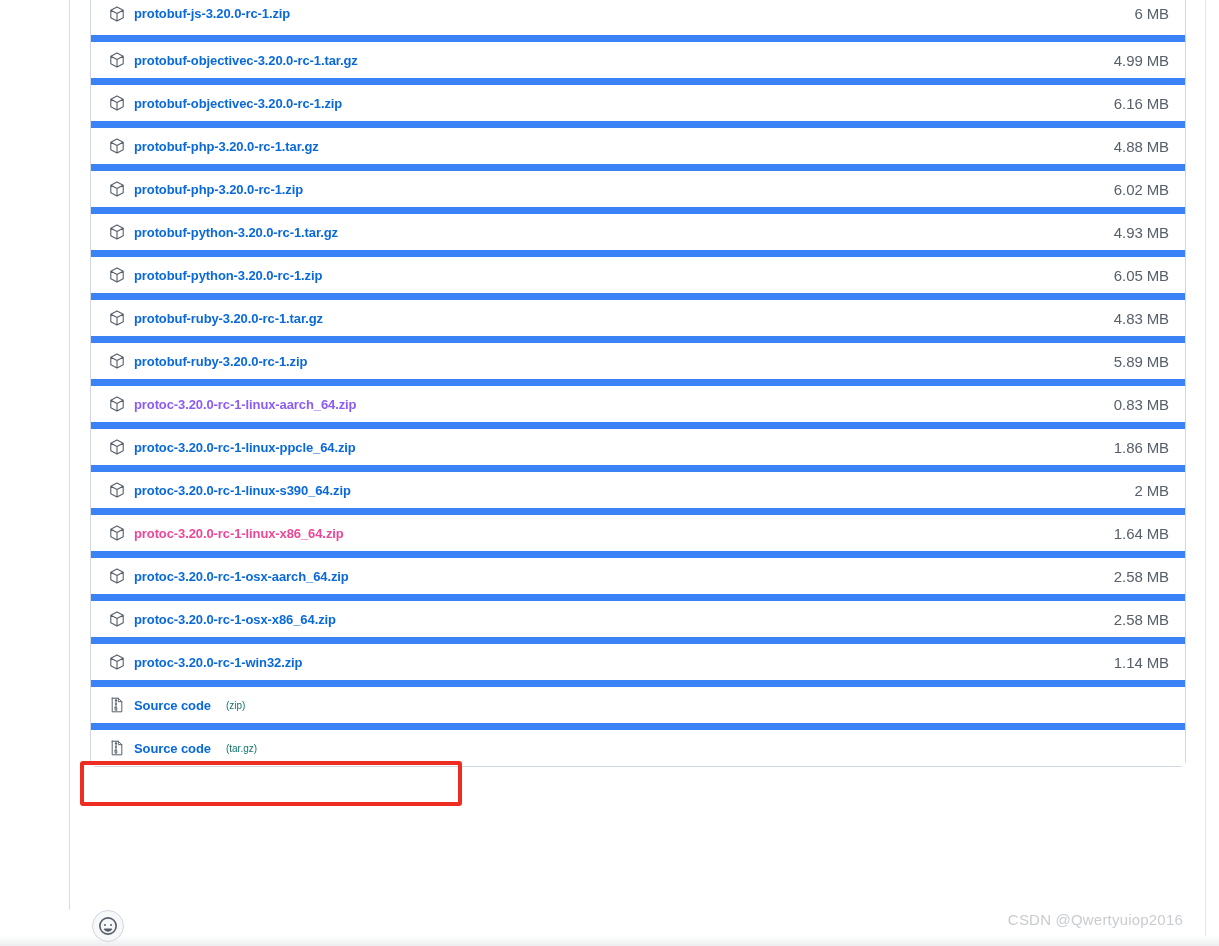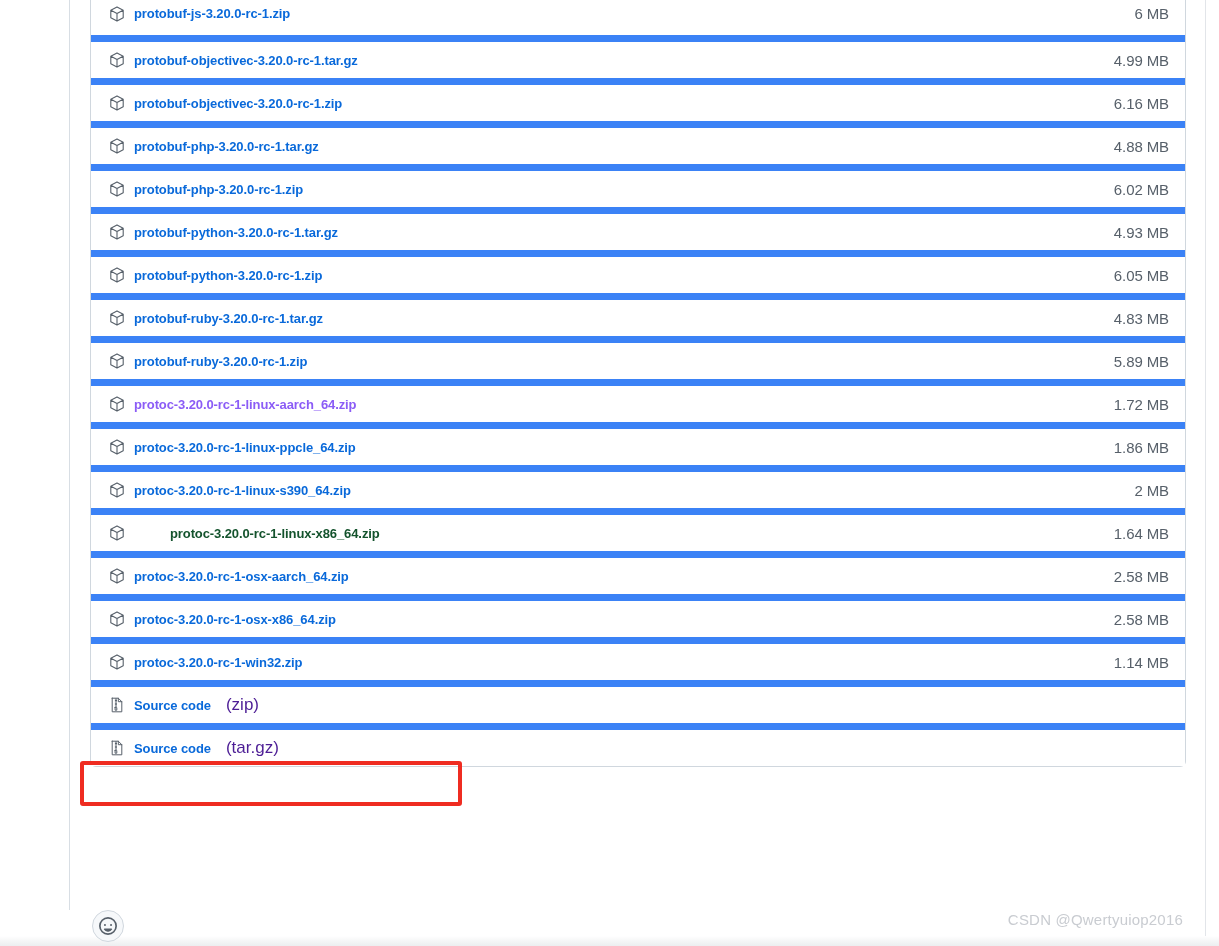--- a/index.html
+++ b/index.html
@@ -86,23 +86,23 @@
 
   .asset-name {
     font-size: 13px;
     font-weight: 700;
     color: #0969da;
     letter-spacing: -0.1px;
     white-space: nowrap;
   }
 
   .suffix {
-    font-size: 17px;
+    font-size: 10px;
     font-weight: 400;
-    color: #4c1d95;
+    color: #0f766e;
     margin-left: 6px;
   }
 
   .asset-size {
     flex: none;
     font-size: 15px;
     color: #57606a;
     text-align: right;
     white-space: nowrap;
     letter-spacing: -0.1px;
@@ -238,21 +238,21 @@
       </div>
       <div class="asset-size">5.89 MB</div>
     </div>
     <div class="asset-row">
       <div class="asset-left">
         <svg viewBox="0 0 16 16" class="asset-icon" fill="none" stroke="currentColor" stroke-width="1.1" stroke-linejoin="round" stroke-linecap="round">
           <path d="M8 0.9l6.2 3.35v7.5L8 15.1 1.8 11.75v-7.5L8 0.9z M1.9 4.3L8 7.6l6.1-3.3 M8 7.6V15"></path>
         </svg>
         <a class="asset-name" href="#" style="text-decoration: none; color: #8b5cf6;">protoc-3.20.0-rc-1-linux-aarch_64.zip</a>
       </div>
-      <div class="asset-size">1.72 MB</div>
+      <div class="asset-size">0.83 MB</div>
     </div>
     <div class="asset-row">
       <div class="asset-left">
         <svg viewBox="0 0 16 16" class="asset-icon" fill="none" stroke="currentColor" stroke-width="1.1" stroke-linejoin="round" stroke-linecap="round">
           <path d="M8 0.9l6.2 3.35v7.5L8 15.1 1.8 11.75v-7.5L8 0.9z M1.9 4.3L8 7.6l6.1-3.3 M8 7.6V15"></path>
         </svg>
         <a class="asset-name" href="#" style="text-decoration: none; color: rgb(9, 105, 218);">protoc-3.20.0-rc-1-linux-ppcle_64.zip</a>
       </div>
       <div class="asset-size">1.86 MB</div>
     </div>
@@ -263,21 +263,21 @@
         </svg>
         <a class="asset-name" href="#" style="text-decoration: none; color: rgb(9, 105, 218);">protoc-3.20.0-rc-1-linux-s390_64.zip</a>
       </div>
       <div class="asset-size">2 MB</div>
     </div>
     <div class="asset-row">
       <div class="asset-left">
         <svg viewBox="0 0 16 16" class="asset-icon" fill="none" stroke="currentColor" stroke-width="1.1" stroke-linejoin="round" stroke-linecap="round">
           <path d="M8 0.9l6.2 3.35v7.5L8 15.1 1.8 11.75v-7.5L8 0.9z M1.9 4.3L8 7.6l6.1-3.3 M8 7.6V15"></path>
         </svg>
-        <a class="asset-name" href="#" style="text-decoration: none; color: #14532d; margin-left: 36px;">protoc-3.20.0-rc-1-linux-x86_64.zip</a>
+        <a class="asset-name" href="#" style="text-decoration: none; color: #ec4899;">protoc-3.20.0-rc-1-linux-x86_64.zip</a>
       </div>
       <div class="asset-size">1.64 MB</div>
     </div>
     <div class="asset-row">
       <div class="asset-left">
         <svg viewBox="0 0 16 16" class="asset-icon" fill="none" stroke="currentColor" stroke-width="1.1" stroke-linejoin="round" stroke-linecap="round">
           <path d="M8 0.9l6.2 3.35v7.5L8 15.1 1.8 11.75v-7.5L8 0.9z M1.9 4.3L8 7.6l6.1-3.3 M8 7.6V15"></path>
         </svg>
         <a class="asset-name" href="#" style="text-decoration: none; color: rgb(9, 105, 218);">protoc-3.20.0-rc-1-osx-aarch_64.zip</a>
       </div>

